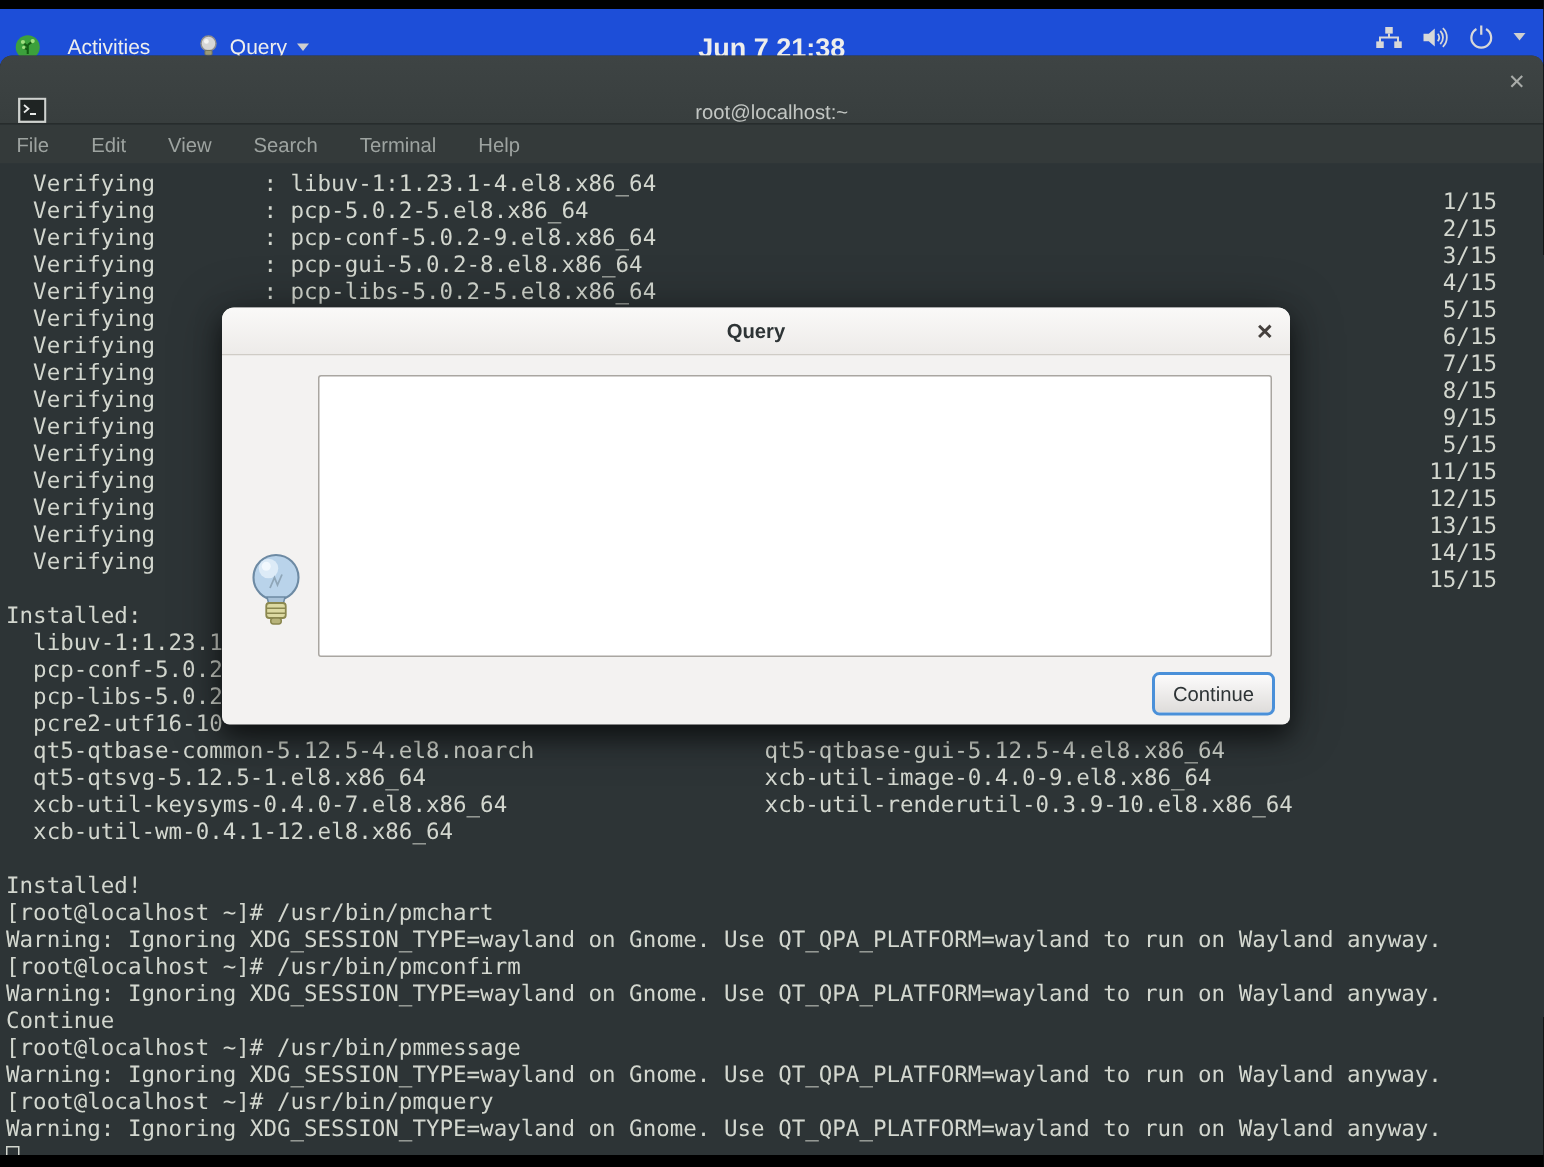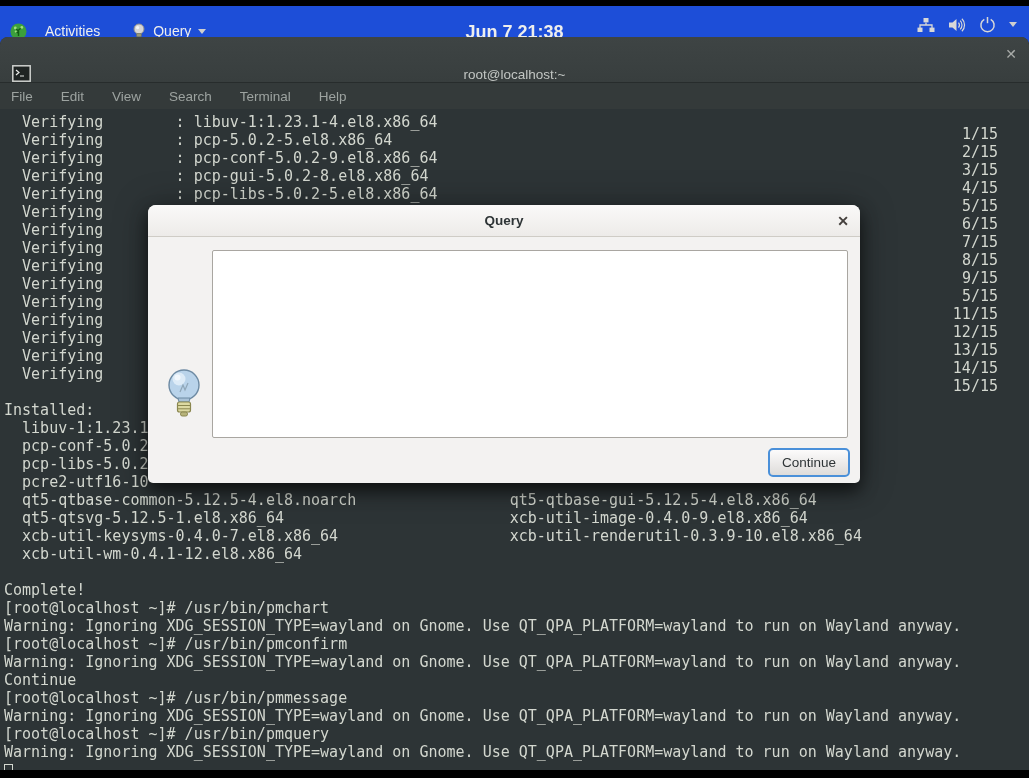--- a/index.html
+++ b/index.html
@@ -156,21 +156,21 @@
         <div class="tline"><span>Installed:</span></div>
         <div class="tline"><span>  libuv-1:1.23.1</span></div>
         <div class="tline"><span>  pcp-conf-5.0.2</span></div>
         <div class="tline"><span>  pcp-libs-5.0.2</span></div>
         <div class="tline"><span>  pcre2-utf16-10</span></div>
         <div class="tline"><span>  qt5-qtbase-common-5.12.5-4.el8.noarch                 qt5-qtbase-gui-5.12.5-4.el8.x86_64</span></div>
         <div class="tline"><span>  qt5-qtsvg-5.12.5-1.el8.x86_64                         xcb-util-image-0.4.0-9.el8.x86_64</span></div>
         <div class="tline"><span>  xcb-util-keysyms-0.4.0-7.el8.x86_64                   xcb-util-renderutil-0.3.9-10.el8.x86_64</span></div>
         <div class="tline"><span>  xcb-util-wm-0.4.1-12.el8.x86_64</span></div>
         <div class="tline"><span></span></div>
-        <div class="tline"><span>Complete!</span></div>
+        <div class="tline"><span>Installed!</span></div>
         <div class="tline"><span>[root@localhost ~]# /usr/bin/pmchart</span></div>
         <div class="tline"><span>Warning: Ignoring XDG_SESSION_TYPE=wayland on Gnome. Use QT_QPA_PLATFORM=wayland to run on Wayland anyway.</span></div>
         <div class="tline"><span>[root@localhost ~]# /usr/bin/pmconfirm</span></div>
         <div class="tline"><span>Warning: Ignoring XDG_SESSION_TYPE=wayland on Gnome. Use QT_QPA_PLATFORM=wayland to run on Wayland anyway.</span></div>
         <div class="tline"><span>Continue</span></div>
         <div class="tline"><span>[root@localhost ~]# /usr/bin/pmmessage</span></div>
         <div class="tline"><span>Warning: Ignoring XDG_SESSION_TYPE=wayland on Gnome. Use QT_QPA_PLATFORM=wayland to run on Wayland anyway.</span></div>
         <div class="tline"><span>[root@localhost ~]# /usr/bin/pmquery</span></div>
         <div class="tline"><span>Warning: Ignoring XDG_SESSION_TYPE=wayland on Gnome. Use QT_QPA_PLATFORM=wayland to run on Wayland anyway.</span></div>
         <div class="tline"><span></span><span class="cursor-hollow"></span></div>

